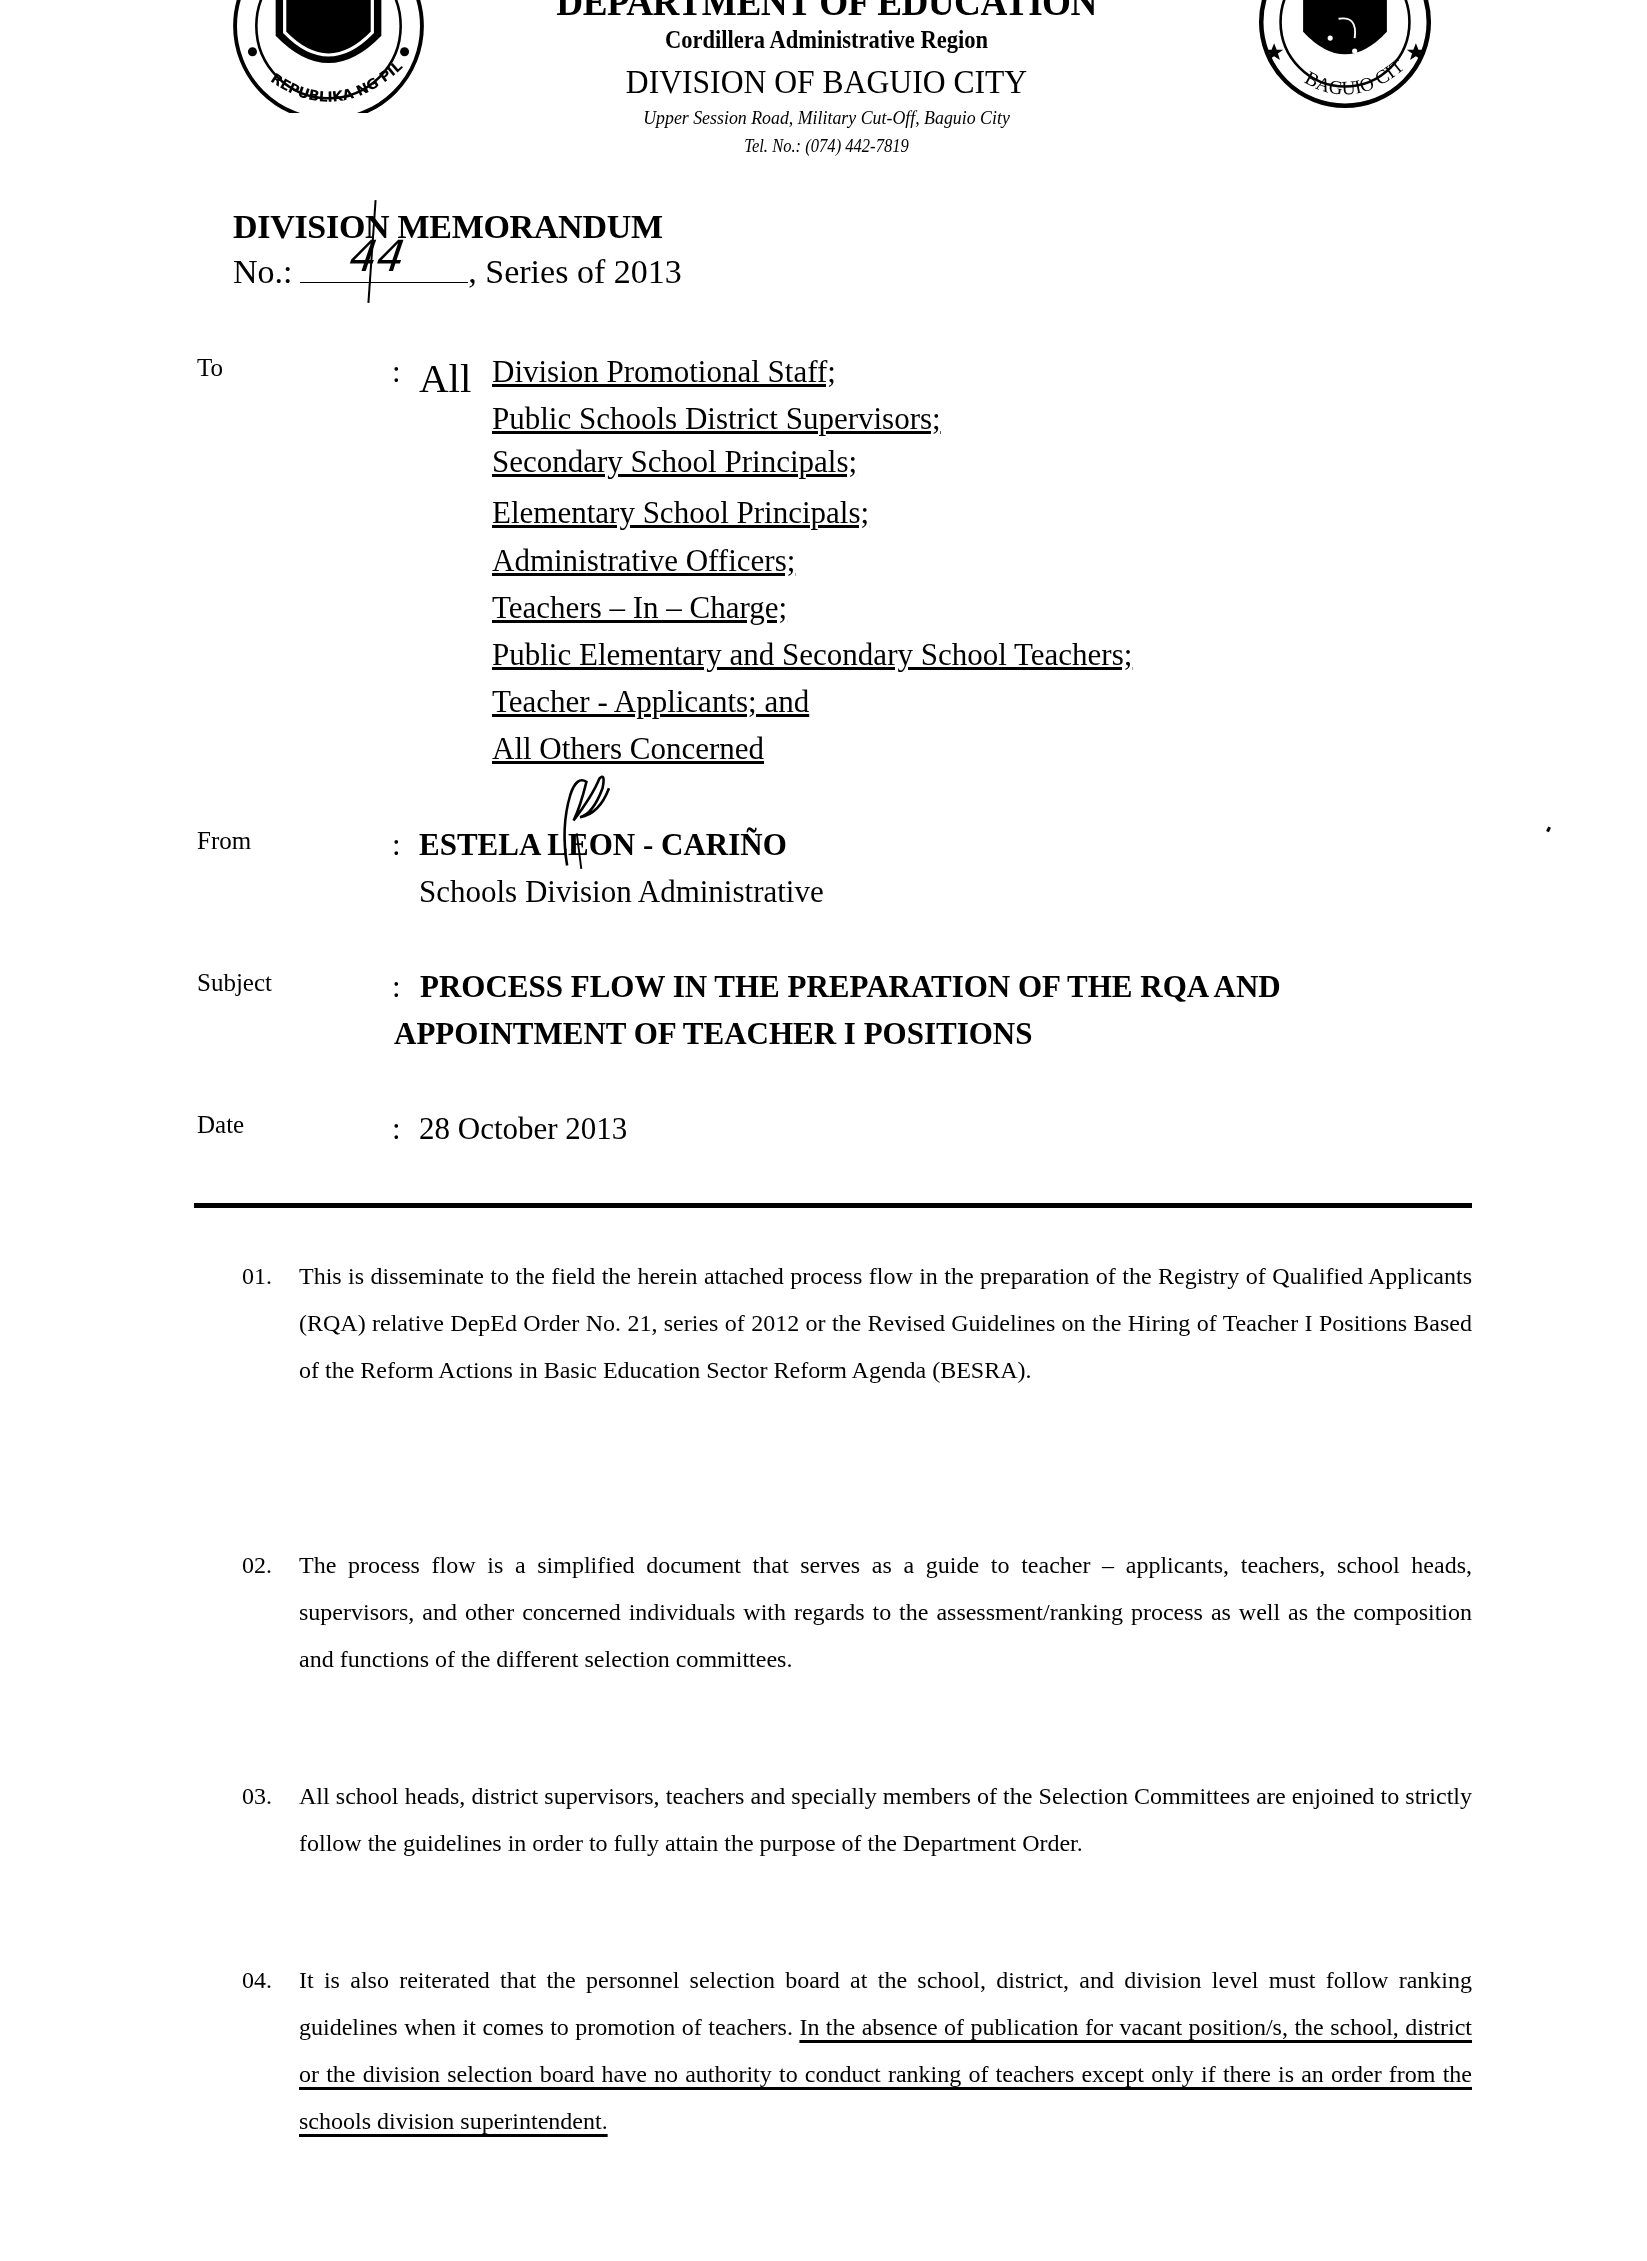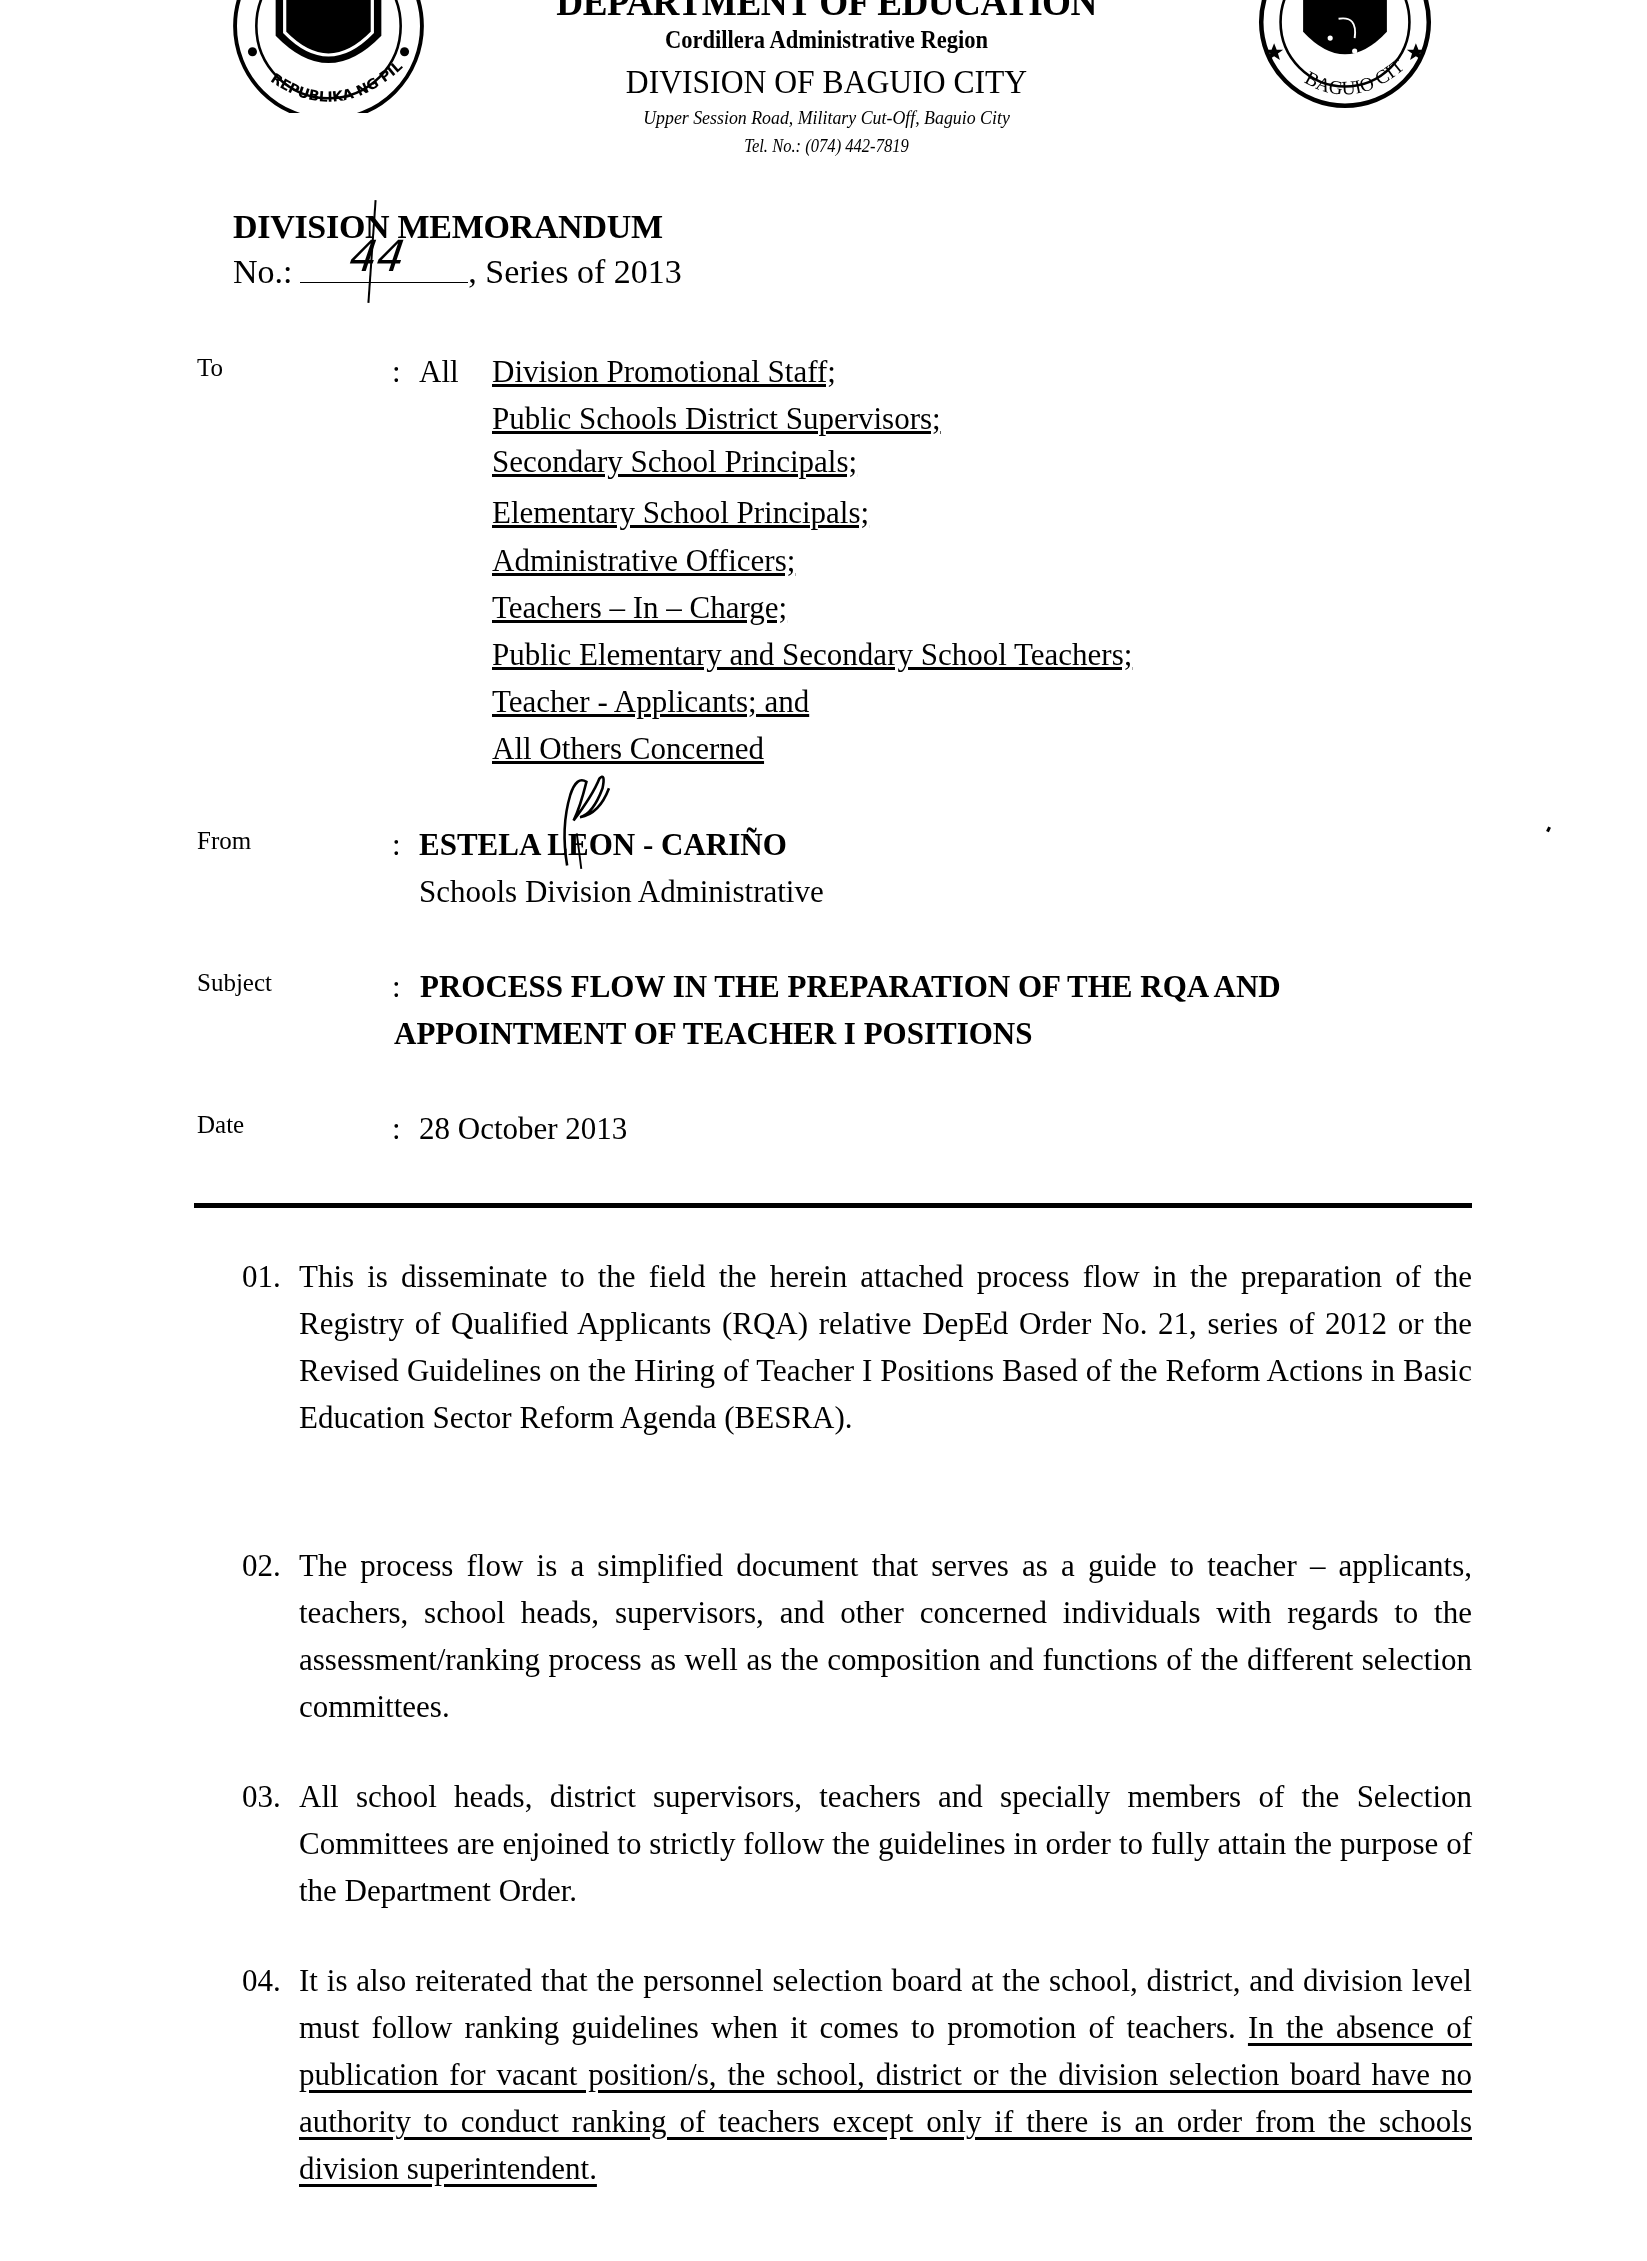--- a/index.html
+++ b/index.html
@@ -23,30 +23,30 @@
   .memo-title { left: 197px; top: 208px; font-size: 34px; font-weight: bold; letter-spacing: -0.3px; white-space: nowrap; }
   .memo-no { left: 197px; top: 253px; font-size: 34px; white-space: nowrap; }
   .memo-no .blank { display: inline-block; width: 168px; border-bottom: 1.9px solid #000; height: 24.5px; vertical-align: baseline; position: relative; margin-left: 7.8px; }
   .memo-no .handnum { position: absolute; left: 50px; top: -27px; font-family: "DejaVu Sans", sans-serif; font-style: italic; font-size: 43px; font-weight: normal; transform: skewX(-8deg); }
   .memo-no .handstroke { position: absolute; left: 71px; top: -58px; width: 1.9px; height: 103px; background: #000; transform: rotate(4deg); }
 
   
   .field-label { position: absolute; left: 197px; font-size: 25px; white-space: nowrap; }
   .field-colon { position: absolute; left: 392px; font-size: 31px; }
   .field-value { position: absolute; left: 419px; font-size: 31px; white-space: nowrap; }
-  .field-all { position: absolute; left: 419px; font-size: 31px; text-align: center; }
+  .field-all { position: absolute; left: 419px; font-size: 41px; text-align: center; }
   .recipient { position: absolute; left: 492px; font-size: 31px; white-space: nowrap; text-decoration: underline; }
   .bold { font-weight: bold; }
 
   .signature { position: absolute; left: 541px; top: 769px; width: 78px; height: 103px; }
 
   .rule { position: absolute; left: 194px; top: 1203px; width: 1278px; height: 4.5px; background: #000; }
 
   
-  .para { position: absolute; left: 242px; width: 1230px; font-size: 31px; line-height: 47px; }
+  .para { position: absolute; left: 242px; width: 1230px; font-size: 24px; line-height: 47px; }
   .para .num { position: absolute; left: 0; top: 0; }
   .para .text { margin-left: 57px; text-align: justify; text-align-last: left; }
   .para .text u { text-decoration-thickness: 2.6px; text-underline-offset: 5.2px; }
   .speck { position: absolute; left: 1547px; top: 827px; width: 3.2px; height: 5.2px; background: #000; transform: rotate(25deg); }
 </style>
 </head>
 <body>
 
 <svg class="seal seal-left" viewBox="0 0 320 270">
   <circle cx="160" cy="135" r="145" fill="none" stroke="#000" stroke-width="6"></circle>

